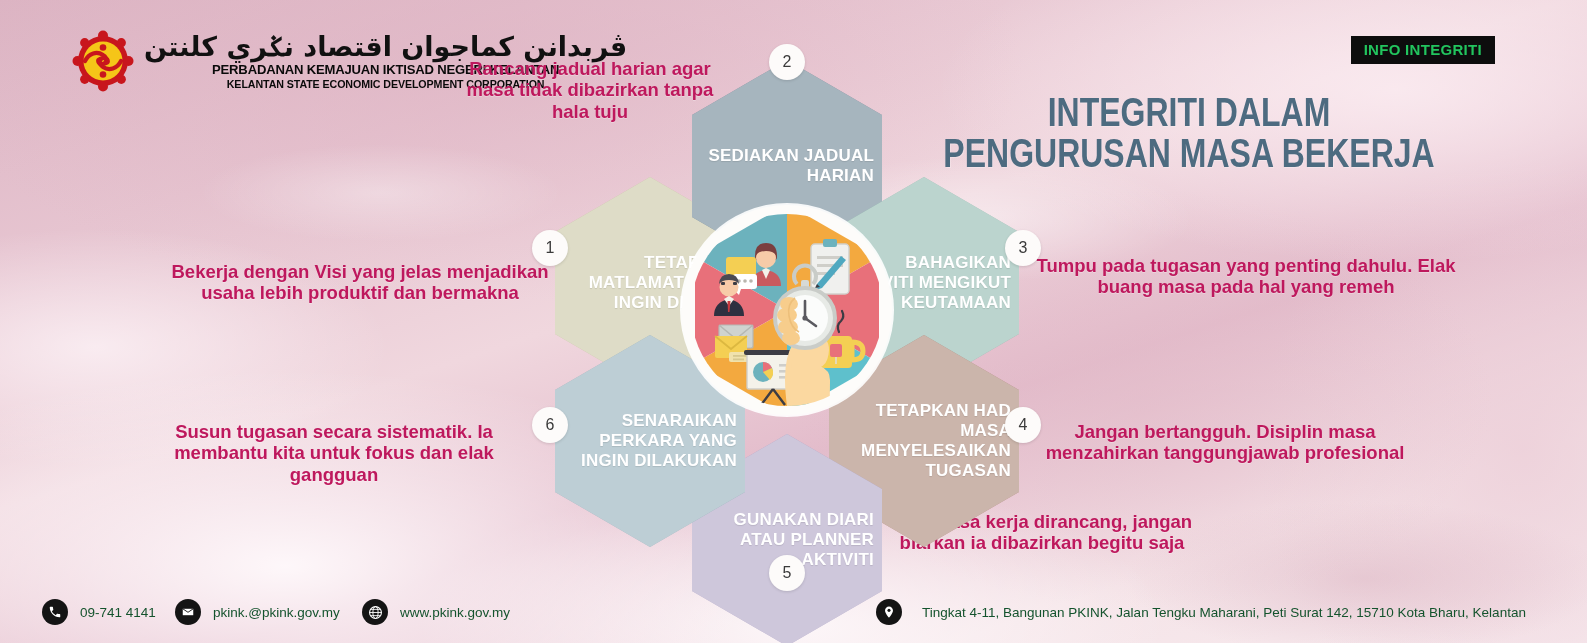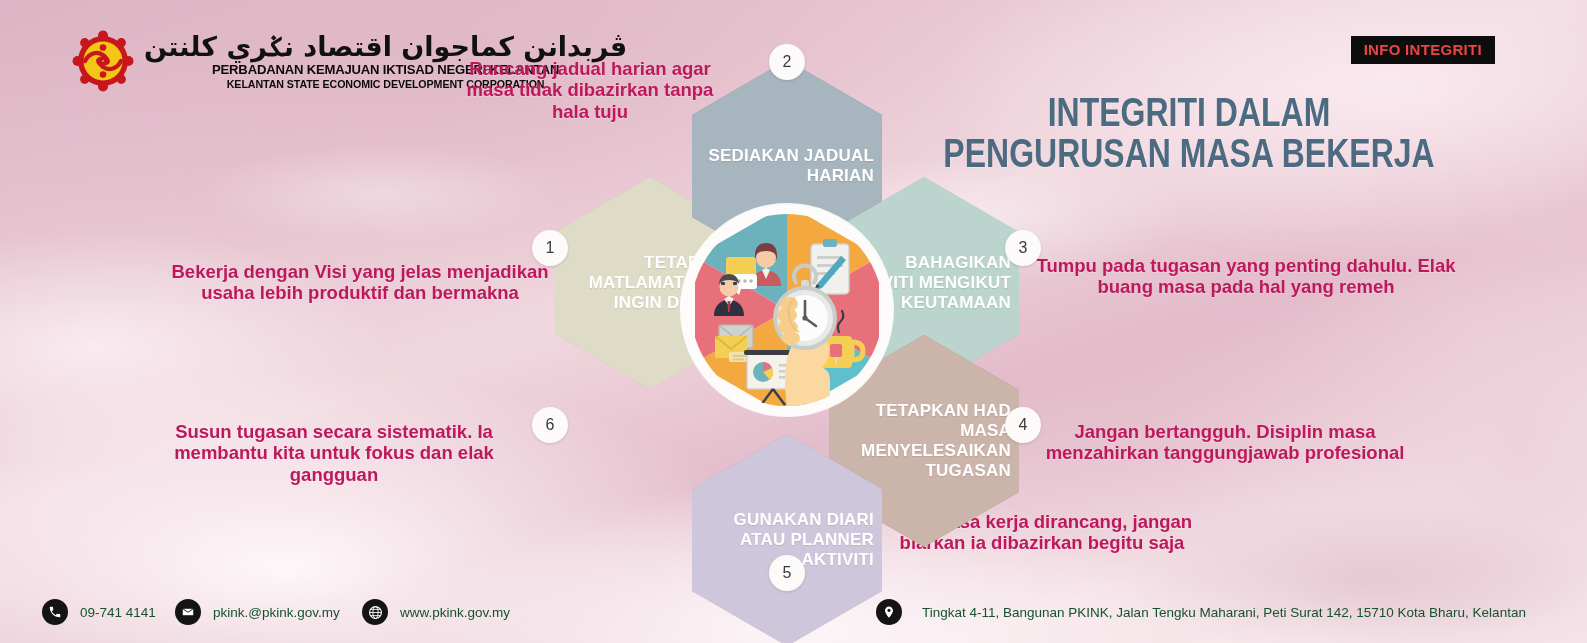--- a/index.html
+++ b/index.html
@@ -41,21 +41,21 @@
     direction:rtl; font-weight:600; letter-spacing:-1px;
   }
   .org-my { font-size:13.5px; font-weight:bold; color:#0a0a0a; letter-spacing:-.2px; margin-top:2px;
             font-family:"Liberation Sans", sans-serif; transform:scaleX(.97); }
   .org-en { font-size:11px; font-weight:bold; color:#0a0a0a; letter-spacing:-.1px; margin-top:1px;
             font-family:"Liberation Sans", sans-serif; transform:scaleX(.97); }
 
   
   #badge {
     position:absolute; right:92px; top:36px;
-    background:#0d0d0d; color:#ef4444;
+    background:#0d0d0d; color:#22c55e;
     font-size:15px; font-weight:bold; letter-spacing:.3px;
     padding:5px 13px 6px;
   }
   #title {
     position:absolute; right:88px; top:92px; width:620px;
     text-align:center;
     color:#4d6b80;
     font-size:40px; line-height:1.03;
     font-weight:bold;
     font-family:"Liberation Sans", sans-serif;
@@ -180,20 +180,23 @@
   </div>
   <div class="hex white-ring" style="left:322px; top:135px; background:#69a092;">
     <span>BAHAGIKAN AKTIVITI MENGIKUT KEUTAMAAN</span>
   </div>
   <div class="hex white-ring" style="left:322px; top:293px; background:#8d5b46;">
     <span>TETAPKAN HAD MASA MENYELESAIKAN TUGASAN</span>
   </div>
   <div class="hex white-ring" style="left:185px; top:392px; background:#9283b0;">
     <span>GUNAKAN DIARI ATAU PLANNER AKTIVITI</span>
   </div>
+  <div class="hex white-ring" style="left:48px; top:293px; background:#6e93a2;">
+    <span>SENARAIKAN PERKARA YANG INGIN DILAKUKAN</span>
+  </div>
 
   <div class="num" style="left:25px;  top:188px;">1</div>
   <div class="num" style="left:262px; top:2px;">2</div>
   <div class="num" style="left:498px; top:188px;">3</div>
   <div class="num" style="left:498px; top:365px;">4</div>
   <div class="num" style="left:262px; top:513px;">5</div>
   <div class="num" style="left:25px;  top:365px;">6</div>
 
   <div id="center-wrap">
     <div id="center-ring"></div>

